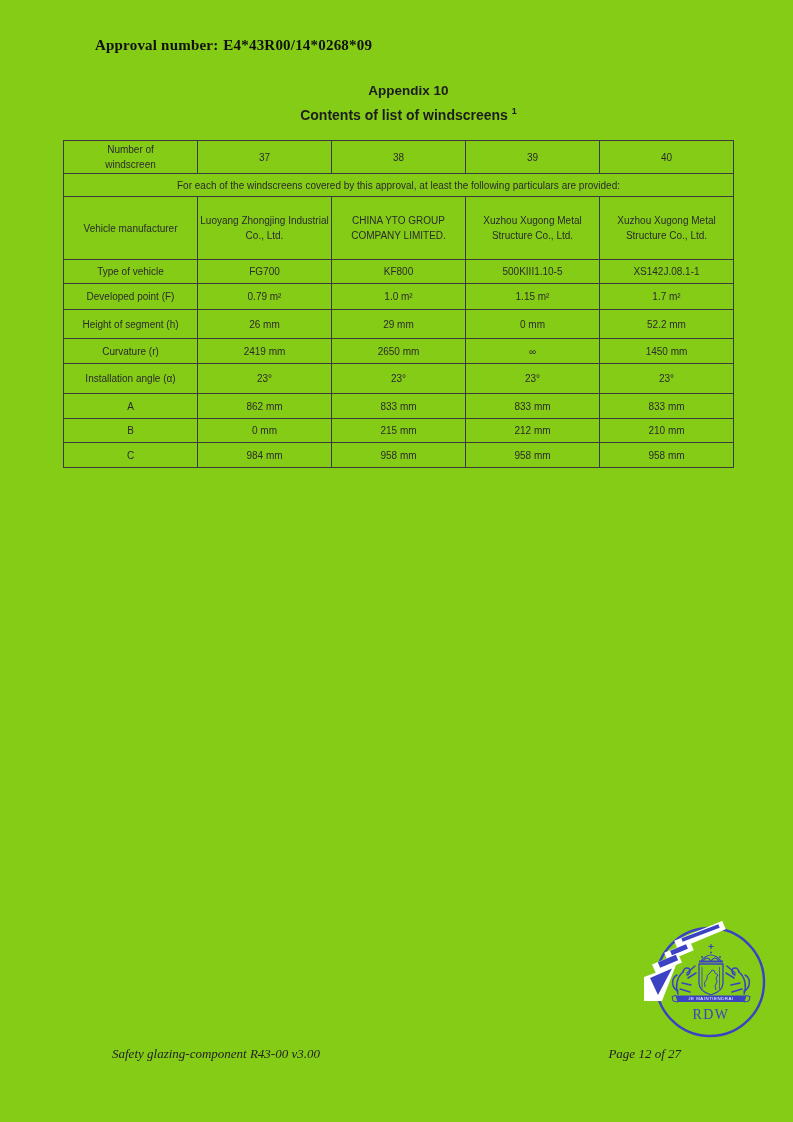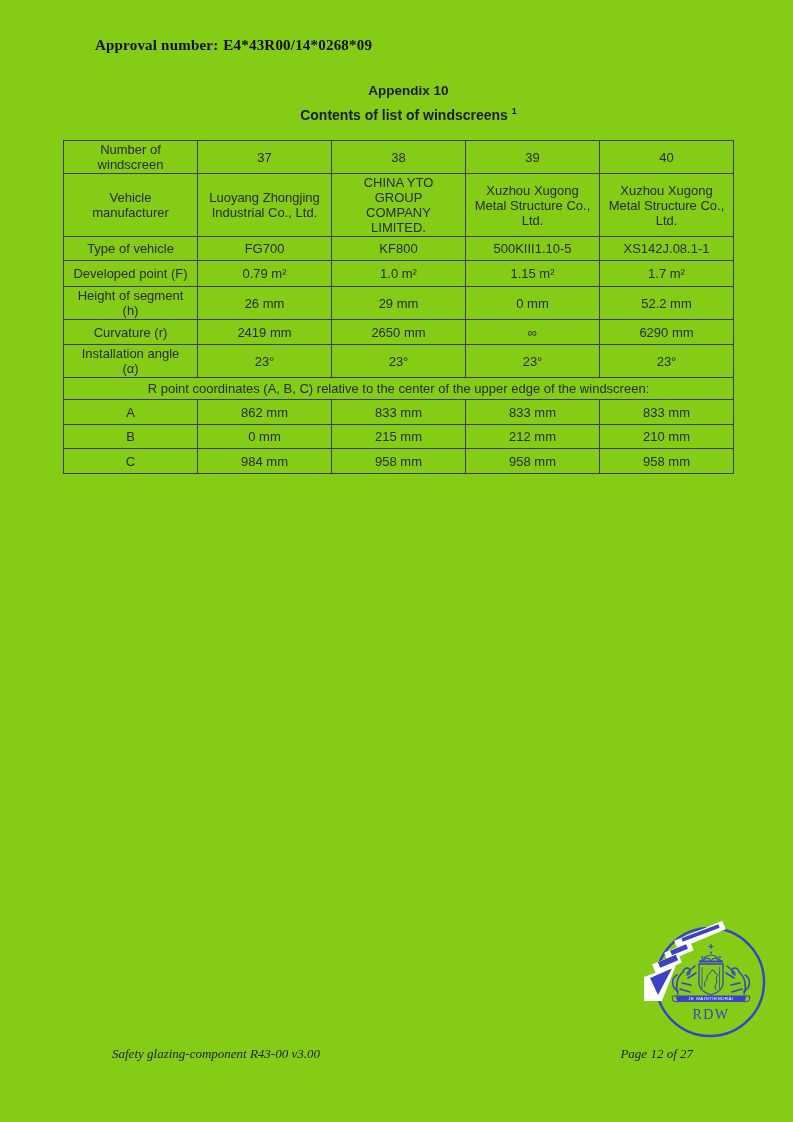--- a/index.html
+++ b/index.html
@@ -20,21 +20,21 @@
   }
   .approval .val{margin-left:5px;}
   .title-block{position:absolute;left:12px;top:83px;width:793px;text-align:center;}
   .appendix{font-weight:bold;font-size:13.5px;color:#1c1c1c;}
   .subtitle{margin-top:8px;font-weight:bold;font-size:14px;color:#1c1c1c;}
   .subtitle sup{font-size:9px;}
 
   table.main{
     position:absolute;left:63px;top:140px;
     width:670px;border-collapse:collapse;table-layout:fixed;
-    font-size:13px;line-height:15px;color:#2b2b2b;
+    font-size:10px;line-height:15px;color:#2b2b2b;
   }
   table.main td{
     border:1px solid #3b3b3b;
     text-align:center;vertical-align:middle;
     padding:1px 2px;
     overflow:hidden;
   }
   td.note{text-align:left;padding-left:5px;}
   .cw{display:inline-block;}
   .mw94{max-width:94px;}
@@ -43,21 +43,21 @@
   .mw118{max-width:118px;}
   .mw122{max-width:122px;}
 
   .stamp{position:absolute;left:642px;top:921px;width:138px;height:122px;}
 
   .footer-left{
     position:absolute;left:112px;top:1046px;
     font-family:"Liberation Serif", serif;font-style:italic;font-size:13px;color:#222;
   }
   .footer-right{
-    position:absolute;right:100px;top:1046px;
+    position:absolute;right:112px;top:1046px;
     font-family:"Liberation Serif", serif;font-style:italic;font-size:13px;color:#222;
   }
 </style>
 </head>
 <body>
 
 <div class="page">
 
   <div class="approval">
     <span>Approval number:</span><span class="val">E4*43R00/14*0268*09</span>
@@ -80,20 +80,23 @@
         <col style="width:134px">
     </colgroup>
     <tbody>
       <tr style="height:31px">
         <td><span class="cw mw94">Number of windscreen</span></td>
         <td><span>37</span></td>
         <td><span>38</span></td>
         <td><span>39</span></td>
         <td><span>40</span></td>
       </tr>
+      <tr style="height:23px">
+        <td class="note" colspan="5">For each of the windscreens covered by this approval, at least the following particulars are provided:</td>
+      </tr>
       <tr style="height:63px">
         <td><span class="cw mw94">Vehicle manufacturer</span></td>
         <td><span class="cw">Luoyang Zhongjing Industrial Co., Ltd.</span></td>
         <td><span class="cw mw96">CHINA YTO GROUP COMPANY LIMITED.</span></td>
         <td><span class="cw mw122">Xuzhou Xugong Metal Structure Co., Ltd.</span></td>
         <td><span class="cw mw122">Xuzhou Xugong Metal Structure Co., Ltd.</span></td>
       </tr>
       <tr style="height:24px">
         <td><span>Type of vehicle</span></td>
         <td><span>FG700</span></td>
@@ -113,31 +116,28 @@
         <td><span>26 mm</span></td>
         <td><span>29 mm</span></td>
         <td><span>0 mm</span></td>
         <td><span>52.2 mm</span></td>
       </tr>
       <tr style="height:25px">
         <td><span>Curvature (r)</span></td>
         <td><span>2419 mm</span></td>
         <td><span>2650 mm</span></td>
         <td><span>∞</span></td>
-        <td><span>6290 mm</span></td>
+        <td><span>1450 mm</span></td>
       </tr>
       <tr style="height:30px">
         <td><span class="cw mw112">Installation angle (α)</span></td>
         <td><span>23°</span></td>
         <td><span>23°</span></td>
         <td><span>23°</span></td>
         <td><span>23°</span></td>
-      </tr>
-      <tr style="height:22px">
-        <td class="note" colspan="5">R point coordinates (A, B, C) relative to the center of the upper edge of the windscreen:</td>
       </tr>
       <tr style="height:25px">
         <td><span>A</span></td>
         <td><span>862 mm</span></td>
         <td><span>833 mm</span></td>
         <td><span>833 mm</span></td>
         <td><span>833 mm</span></td>
       </tr>
       <tr style="height:24px">
         <td><span>B</span></td>

